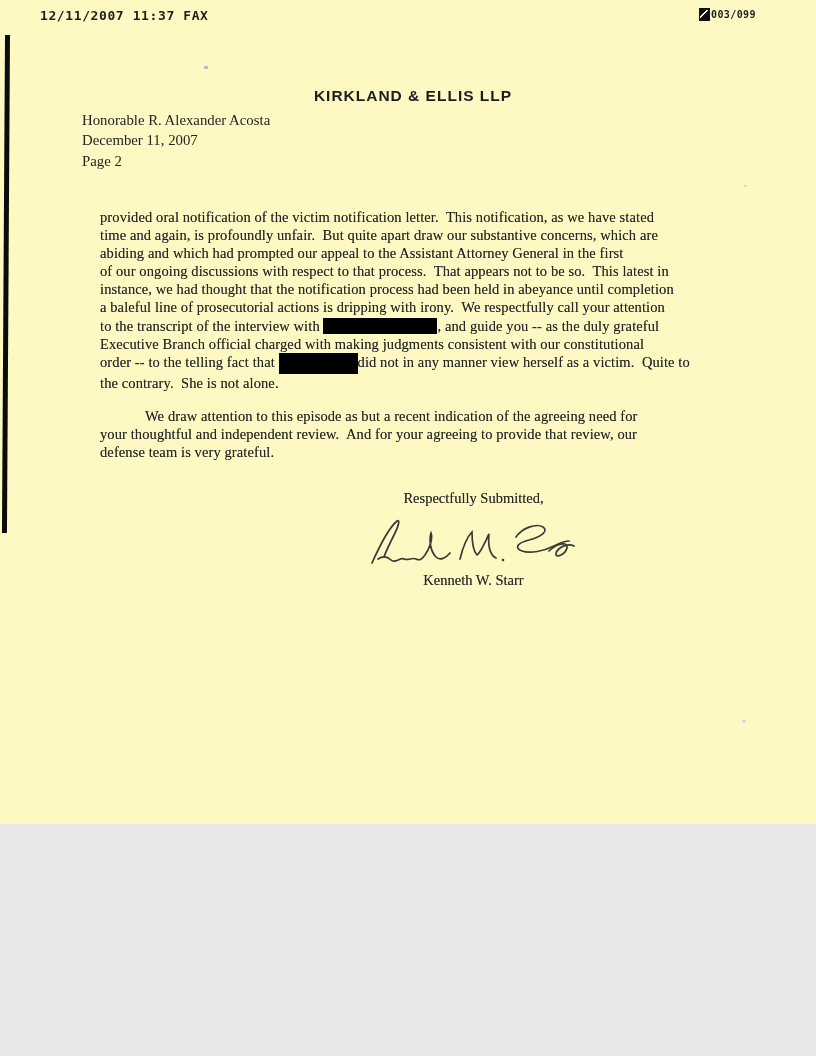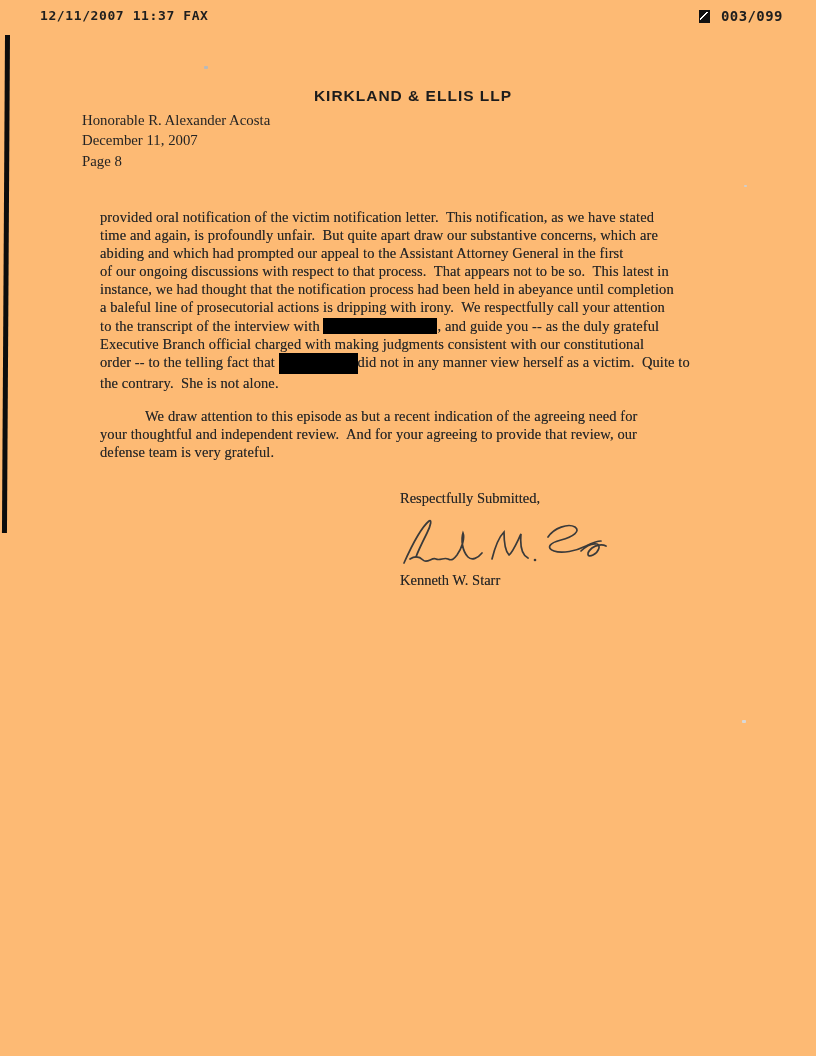--- a/index.html
+++ b/index.html
@@ -1,36 +1,36 @@
 <!DOCTYPE html>
 <html><head>
 <meta charset="utf-8">
 <style>
   html,body{margin:0;padding:0;background:#e8e8e8;}
   .page{
     position:relative;
-    width:816px;height:1056px;
+    width:816px;height:824px;
     margin:0 auto;
-    background:#fdba74;
+    background:#fef9c3;
     overflow:hidden;
     font-family:"Liberation Serif", serif;
     color:#262626;
   }
   
   .fax-header-left{
     position:absolute;left:40px;top:8px;
     font-family:"DejaVu Sans Mono", monospace;
     font-weight:bold;font-size:13px;letter-spacing:0.6px;
     color:#1e1e1e;white-space:pre;
   }
   .fax-header-right{
     position:absolute;left:699px;top:8px;
-    display:flex;align-items:center;gap:11px;
+    display:flex;align-items:center;gap:1px;
     font-family:"DejaVu Sans Mono", monospace;
-    font-weight:bold;font-size:14px;letter-spacing:0.4px;
+    font-weight:bold;font-size:10px;letter-spacing:0.4px;
     color:#1e1e1e;
   }
   .fax-page-icon{
     width:11px;height:13px;background:#111;
     position:relative;display:inline-block;flex:0 0 auto;
   }
   .fax-page-icon::after{
     content:"";position:absolute;left:1px;top:2px;width:8px;height:8px;
     background:linear-gradient(135deg, transparent 38%, #fff 40%, #fff 52%, transparent 54%);
   }
@@ -68,23 +68,24 @@
   .line{white-space:pre;}
   .para-2{margin-top:15px;}
   .indent{padding-left:45px;}
   .redaction{
     display:inline-block;background:#000;
   }
   .redaction-1{width:114px;height:16px;vertical-align:-3px;}
   .redaction-2{width:79px;height:21px;vertical-align:-7px;}
   
   .signature-block{
-    position:absolute;left:400px;top:490px;
+    position:absolute;left:368px;top:490px;
     font-size:14.5px;color:#262626;
     text-shadow:0 0 0.4px rgba(45,45,45,0.55);
+    text-align:center;
   }
   .signature-svg{display:block;margin:6px 0 0 -4px;}
   .signer-name{margin-top:1px;}
 </style>
 </head>
 <body>
 
 <div class="page">
 
   <div class="fax-header-left">12/11/2007 11:37 FAX</div>
@@ -97,21 +98,21 @@
   <div class="edge-bar"></div>
   <div class="speck speck-1"></div>
   <div class="speck speck-2"></div>
   <div class="speck speck-3"></div>
 
   <div class="letterhead">KIRKLAND &amp; ELLIS LLP</div>
 
   <div class="recipient-block">
     <div>Honorable R. Alexander Acosta</div>
     <div>December 11, 2007</div>
-    <div>Page 8</div>
+    <div>Page 2</div>
   </div>
 
   <div class="body-text">
     <div class="para-1">
       <div class="line">provided oral notification of the victim notification letter.  This notification, as we have stated</div>
       <div class="line">time and again, is profoundly unfair.  But quite apart draw our substantive concerns, which are</div>
       <div class="line">abiding and which had prompted our appeal to the Assistant Attorney General in the first</div>
       <div class="line">of our ongoing discussions with respect to that process.  That appears not to be so.  This latest in</div>
       <div class="line">instance, we had thought that the notification process had been held in abeyance until completion</div>
       <div class="line">a baleful line of prosecutorial actions is dripping with irony.  We respectfully call your attention</div>

